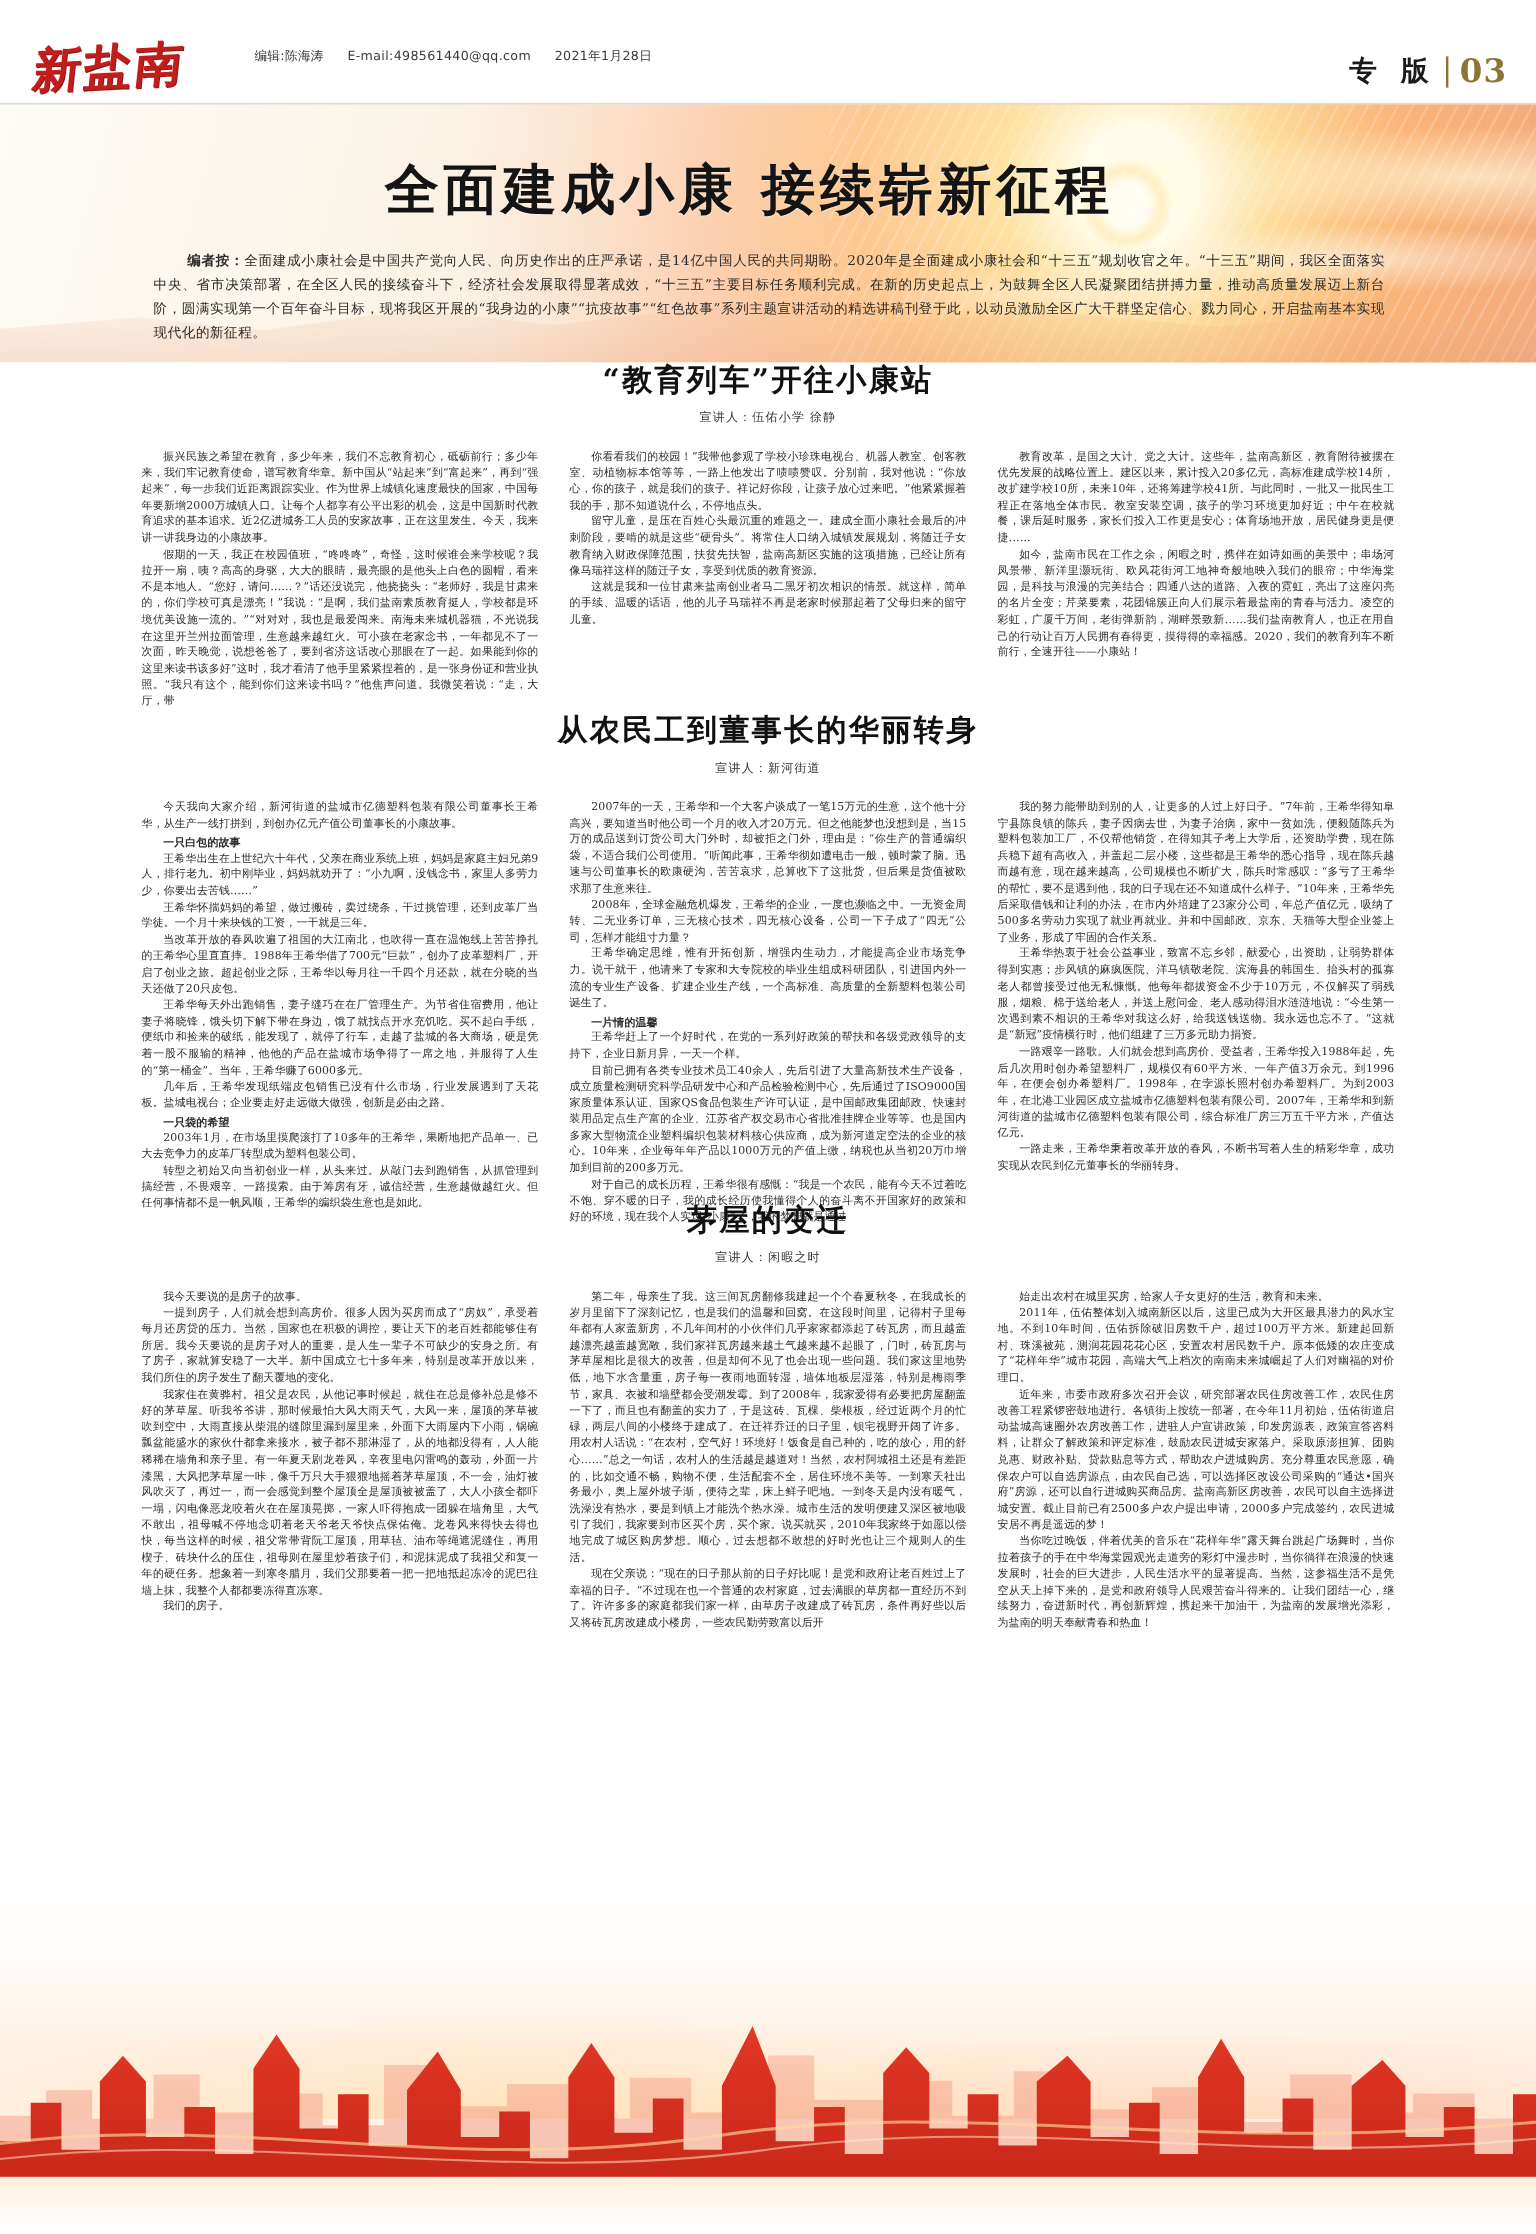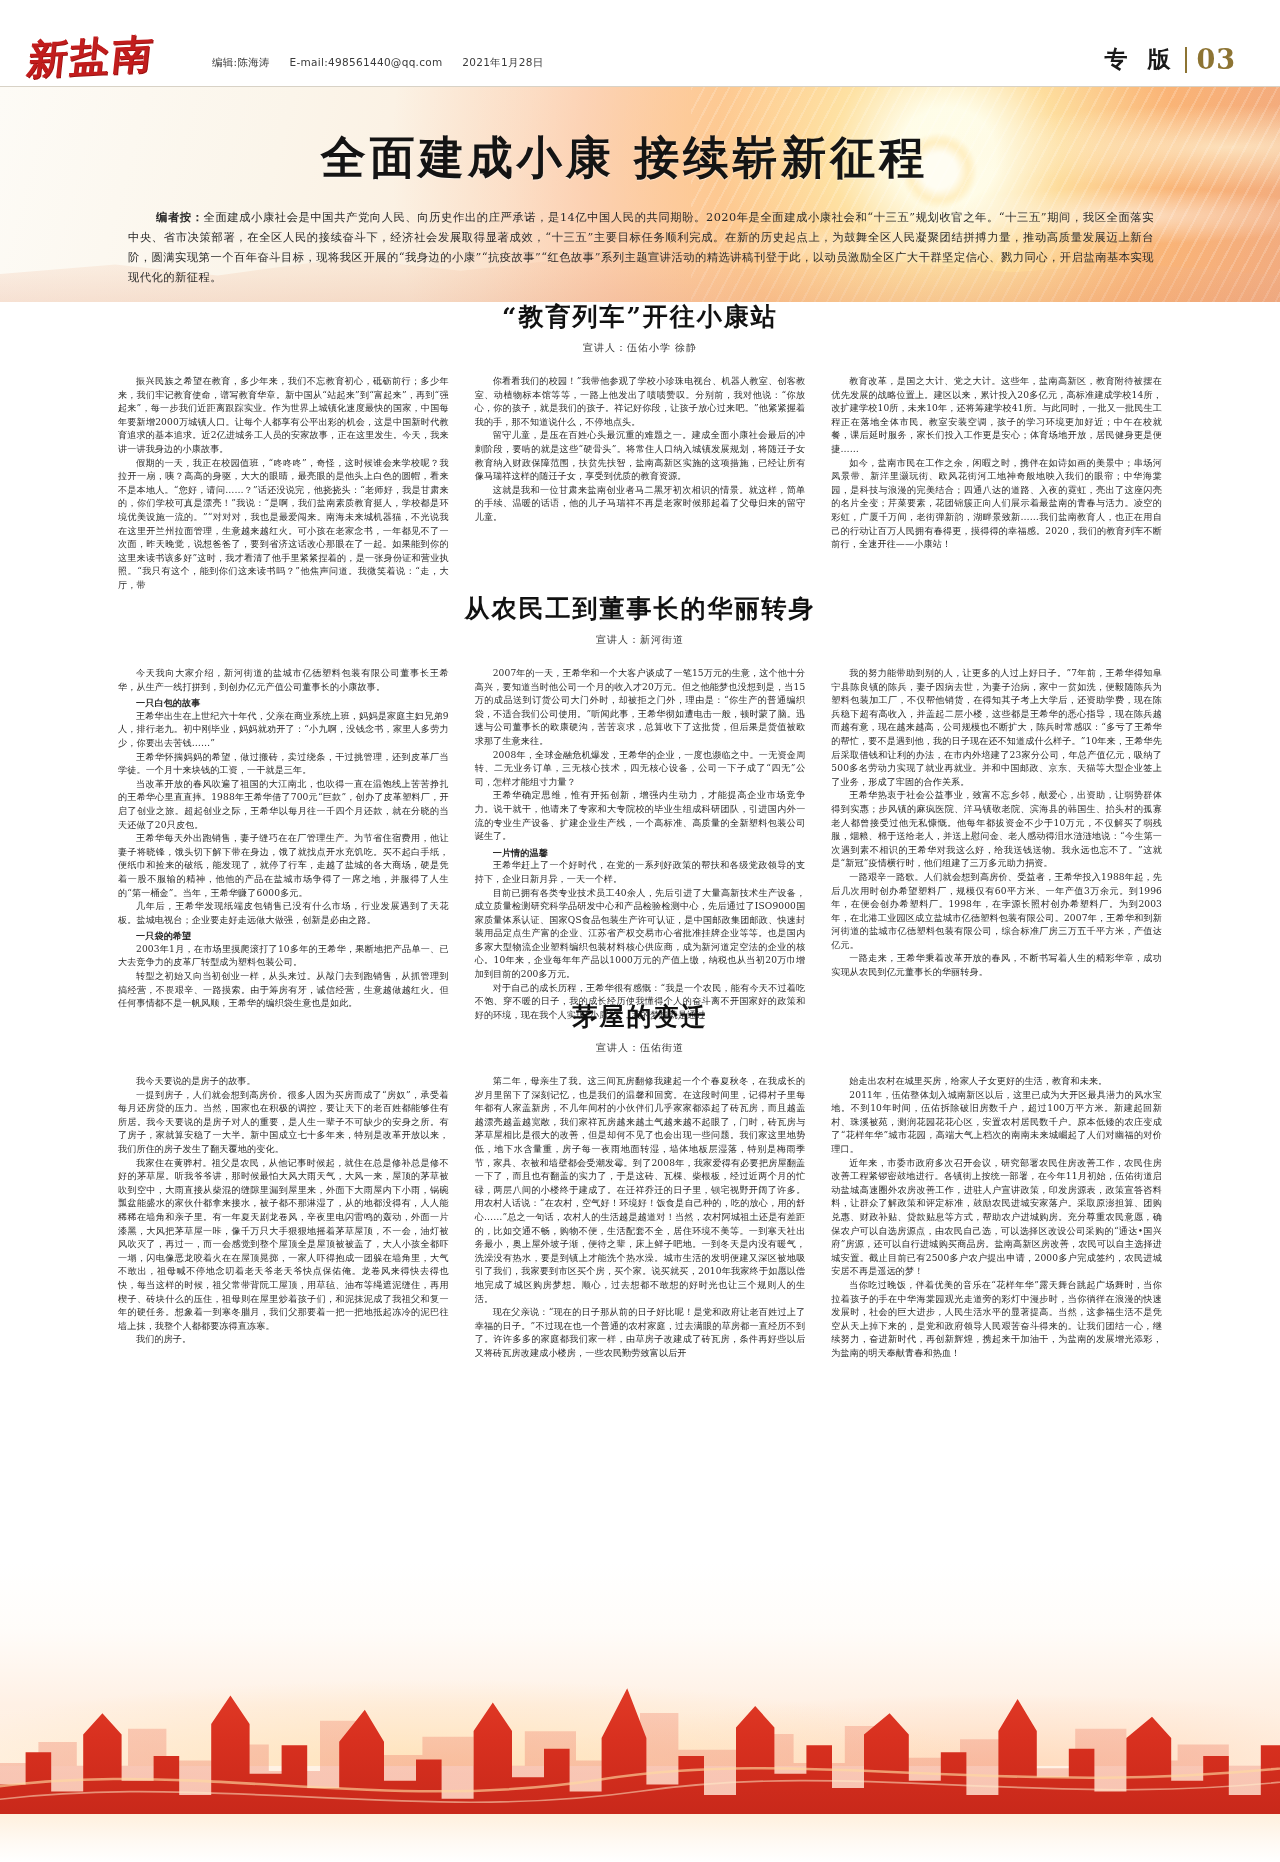--- a/index.html
+++ b/index.html
@@ -14,26 +14,26 @@
   .logo-wrap{position:absolute;left:28px;top:32px;width:180px;height:46px;}
   .logo-text{
     font-family:"DejaVu Serif","Liberation Serif",serif;
     font-size:40px;font-weight:bold;color:#c21d1d;
     letter-spacing:2px;
     transform:skewX(-9deg) rotate(-3deg);
     text-shadow:1px 1px 0 #9d1313;
     line-height:46px;
   }
   .masthead-meta{
-    position:absolute;left:212px;top:56px;
+    position:absolute;left:212px;top:40px;
     font-family:"DejaVu Sans","Liberation Sans",sans-serif;
     font-size:10.5px;color:#3a3a3a;white-space:nowrap;letter-spacing:.3px;
   }
   .masthead-meta span{margin-right:16px;}
-  .page-flag{position:absolute;right:44px;top:44px;display:flex;align-items:center;gap:9px;}
+  .page-flag{position:absolute;right:24px;top:44px;display:flex;align-items:center;gap:9px;}
   .page-flag .zhuanban{
     font-family:"DejaVu Serif","Liberation Serif",serif;
     font-size:23px;font-weight:bold;color:#1a1a1a;letter-spacing:6px;
   }
   .page-flag .divider{width:2px;height:26px;background:#8d7433;}
   .page-flag .pageno{
     font-family:"DejaVu Serif","Liberation Serif",serif;
     font-size:27px;font-weight:bold;color:#8d7433;letter-spacing:1px;
   }
   .masthead-rule{position:absolute;left:0;top:86px;width:1280px;height:1px;background:#d8d2c6;z-index:30;}
@@ -226,21 +226,21 @@
             <p>一路艰辛一路歌。人们就会想到高房价、受益者，王希华投入1988年起，先后几次用时创办希望塑料厂，规模仅有60平方米、一年产值3万余元。到1996年，在便会创办希塑料厂。1998年，在孛源长照村创办希塑料厂。为到2003年，在北港工业园区成立盐城市亿德塑料包装有限公司。2007年，王希华和到新河街道的盐城市亿德塑料包装有限公司，综合标准厂房三万五千平方米，产值达亿元。</p>
             <p>一路走来，王希华秉着改革开放的春风，不断书写着人生的精彩华章，成功实现从农民到亿元董事长的华丽转身。</p>
           </div>
       </div>
     </div>
   </div>
 
   <div id="article-3">
     <div class="art-inner">
       <div class="art-title t3">茅屋的变迁</div>
-      <div class="art-byline">宣讲人：伍佑街道</div>
+      <div class="art-byline">宣讲人：闲暇之时</div>
       <div class="art-body cols3">
         <div class="col">
             <p>我今天要说的是房子的故事。</p>
             <p>一提到房子，人们就会想到高房价。很多人因为买房而成了“房奴”，承受着每月还房贷的压力。当然，国家也在积极的调控，要让天下的老百姓都能够住有所居。我今天要说的是房子对人的重要，是人生一辈子不可缺少的安身之所。有了房子，家就算安稳了一大半。新中国成立七十多年来，特别是改革开放以来，我们所住的房子发生了翻天覆地的变化。</p>
             <p>我家住在黄骅村。祖父是农民，从他记事时候起，就住在总是修补总是修不好的茅草屋。听我爷爷讲，那时候最怕大风大雨天气，大风一来，屋顶的茅草被吹到空中，大雨直接从柴混的缝隙里漏到屋里来，外面下大雨屋内下小雨，锅碗瓢盆能盛水的家伙什都拿来接水，被子都不那淋湿了，从的地都没得有，人人能稀稀在墙角和亲子里。有一年夏天剧龙卷风，辛夜里电闪雷鸣的轰动，外面一片漆黑，大风把茅草屋一咔，像千万只大手狠狠地摇着茅草屋顶，不一会，油灯被风吹灭了，再过一，而一会感觉到整个屋顶全是屋顶被被盖了，大人小孩全都吓一塌，闪电像恶龙咬着火在在屋顶晃掷，一家人吓得抱成一团躲在墙角里，大气不敢出，祖母喊不停地念叨着老天爷老天爷快点保佑俺。龙卷风来得快去得也快，每当这样的时候，祖父常带背阮工屋顶，用草毡、油布等绳遮泥缝住，再用楔子、砖块什么的压住，祖母则在屋里炒着孩子们，和泥抹泥成了我祖父和复一年的硬任务。想象着一到寒冬腊月，我们父那要着一把一把地抵起冻冷的泥巴往墙上抹，我整个人都都要冻得直冻寒。</p>
             <p>我们的房子。</p>
           </div>
         <div class="col">
             <p>第二年，母亲生了我。这三间瓦房翻修我建起一个个春夏秋冬，在我成长的岁月里留下了深刻记忆，也是我们的温馨和回窝。在这段时间里，记得村子里每年都有人家盖新房，不几年间村的小伙伴们几乎家家都添起了砖瓦房，而且越盖越漂亮越盖越宽敞，我们家祥瓦房越来越土气越来越不起眼了，门时，砖瓦房与茅草屋相比是很大的改善，但是却何不见了也会出现一些问题。我们家这里地势低，地下水含量重，房子每一夜雨地面转湿，墙体地板层湿落，特别是梅雨季节，家具、衣被和墙壁都会受潮发霉。到了2008年，我家爱得有必要把房屋翻盖一下了，而且也有翻盖的实力了，于是这砖、瓦棵、柴根板，经过近两个月的忙碌，两层八间的小楼终于建成了。在迁祥乔迁的日子里，钡宅视野开阔了许多。用农村人话说：“在农村，空气好！环境好！饭食是自己种的，吃的放心，用的舒心……”总之一句话，农村人的生活越是越道对！当然，农村阿城祖土还是有差距的，比如交通不畅，购物不便，生活配套不全，居住环境不美等。一到寒天社出务最小，奥上屋外坡子渐，便待之辈，床上鲜子吧地。一到冬天是内没有暖气，洗澡没有热水，要是到镇上才能洗个热水澡。城市生活的发明便建又深区被地吸引了我们，我家要到市区买个房，买个家。说买就买，2010年我家终于如愿以偿地完成了城区购房梦想。顺心，过去想都不敢想的好时光也让三个规则人的生活。</p>
             <p>现在父亲说：“现在的日子那从前的日子好比呢！是党和政府让老百姓过上了幸福的日子。”不过现在也一个普通的农村家庭，过去满眼的草房都一直经历不到了。许许多多的家庭都我们家一样，由草房子改建成了砖瓦房，条件再好些以后又将砖瓦房改建成小楼房，一些农民勤劳致富以后开</p>

